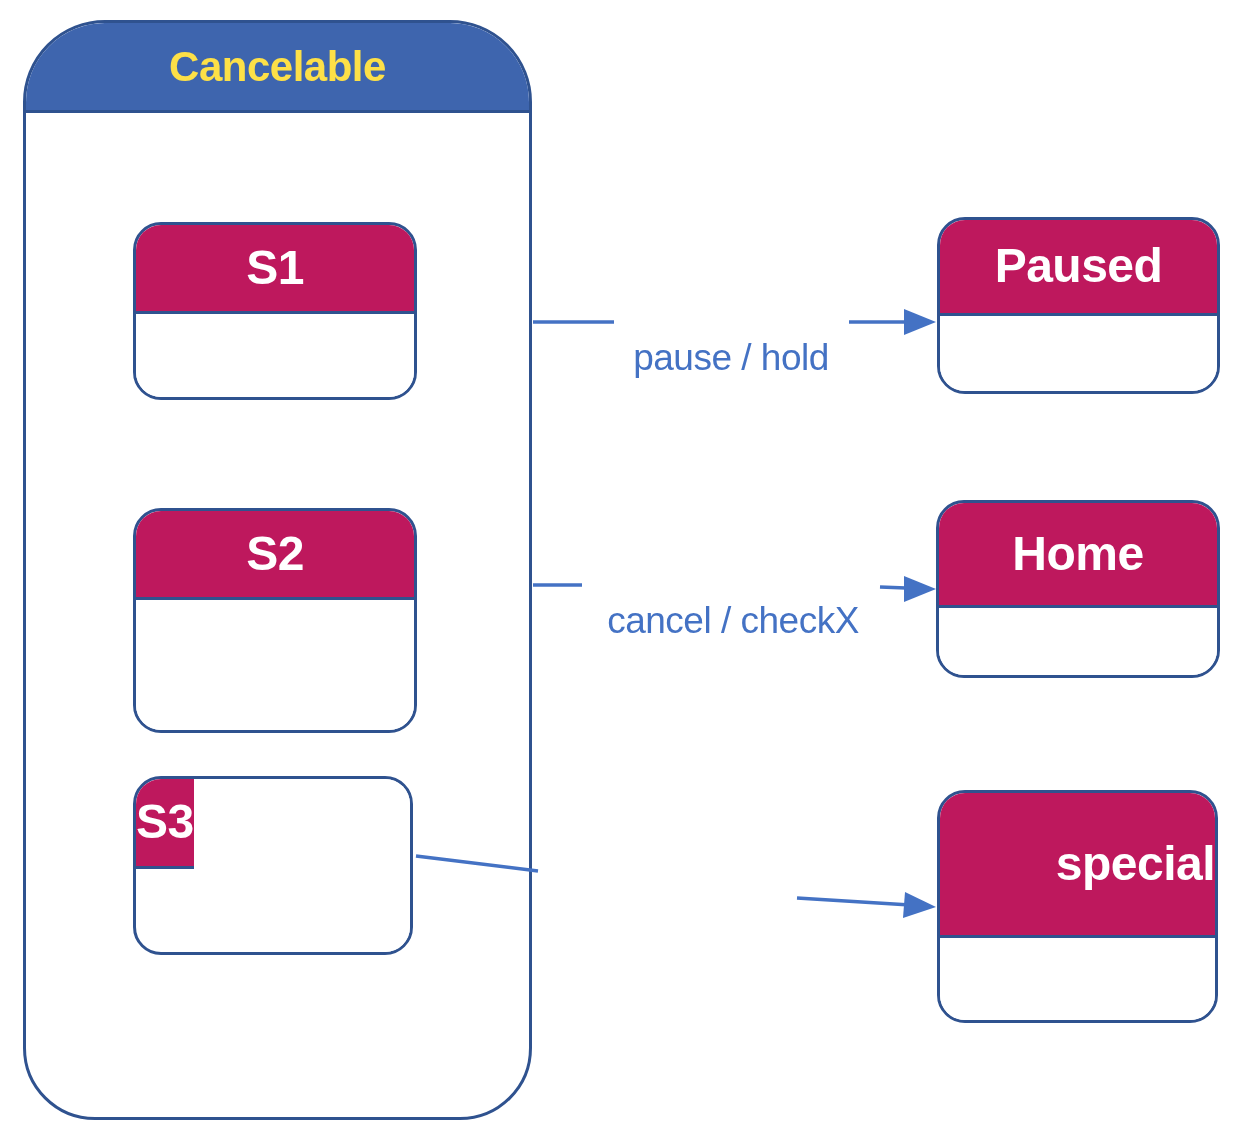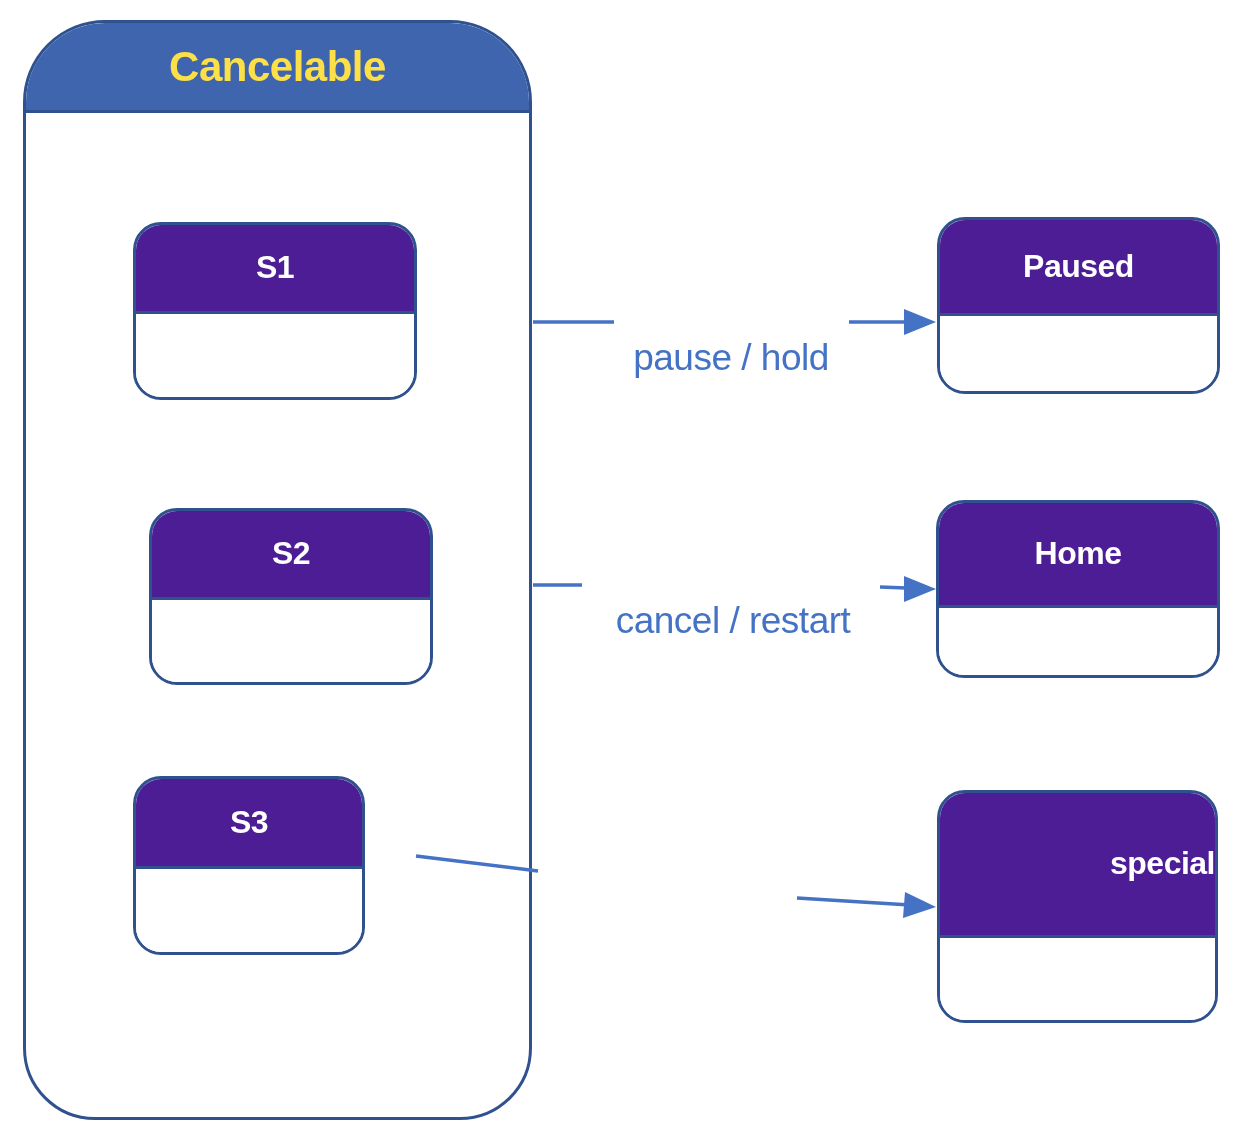--- a/index.html
+++ b/index.html
@@ -44,25 +44,25 @@
     border: 3px solid #2F528F;
     border-radius: 28px;
     background: #ffffff;
     overflow: hidden;
   }
   .state-header {
     display: flex;
     flex-direction: column;
     align-items: center;
     justify-content: center;
-    background: #4c1d95;
+    background: #be185d;
     border-bottom: 3px solid #2F528F;
     color: #ffffff;
     font-weight: bold;
-    font-size: 32px;
+    font-size: 48px;
     line-height: 1.35;
     letter-spacing: -0.5px;
   }
   .state-body { background: #ffffff; width: 100%; flex: 1; }
   
   svg.overlay {
     position: absolute;
     left: 0; top: 0;
     width: 1243px; height: 1143px;
   }
@@ -89,28 +89,28 @@
     </div>
   </div>
 
   <div class="state" style="left:133px; top:222px; width:284px; height:178px; display:flex; flex-direction:column;">
     <div class="state-header" style="height:89px;">
       <span>S1</span>
     </div>
     <div class="state-body"></div>
   </div>
 
-  <div class="state" style="left:133px; top:508px; width:284px; height:177px; display:flex; flex-direction:column;margin-left:16px;">
+  <div class="state" style="left:133px; top:508px; width:284px; height:225px; display:flex; flex-direction:column;">
     <div class="state-header" style="height:89px;">
       <span>S2</span>
     </div>
     <div class="state-body"></div>
   </div>
 
-  <div class="state" style="left:133px; top:776px; width:232px; height:179px; display:flex; flex-direction:column;">
+  <div class="state" style="left:133px; top:776px; width:280px; height:179px; display:flex; flex-direction:row;">
     <div class="state-header" style="height:90px;">
       <span>S3</span>
     </div>
     <div class="state-body"></div>
   </div>
 
   <div class="state" style="left:937px; top:217px; width:283px; height:177px; display:flex; flex-direction:column;">
     <div class="state-header" style="height:96px;">
       <span>Paused</span>
     </div>
@@ -146,15 +146,15 @@
     </g>
 
     <g>
       <line class="tline" x1="416" y1="856" x2="538" y2="871"></line>
       <line class="tline" x1="797" y1="898" x2="910" y2="905"></line>
       <polygon class="thead" points="936,907 905,892 903,918"></polygon>
     </g>
   </svg>
 
   <div class="tlabel" style="left:731px; top:322px;">pause / hold</div>
-  <div class="tlabel" style="left:733px; top:585px;">cancel / restart</div>
+  <div class="tlabel" style="left:733px; top:585px;">cancel / checkX</div>
 
 </div>
 
 </body></html>

